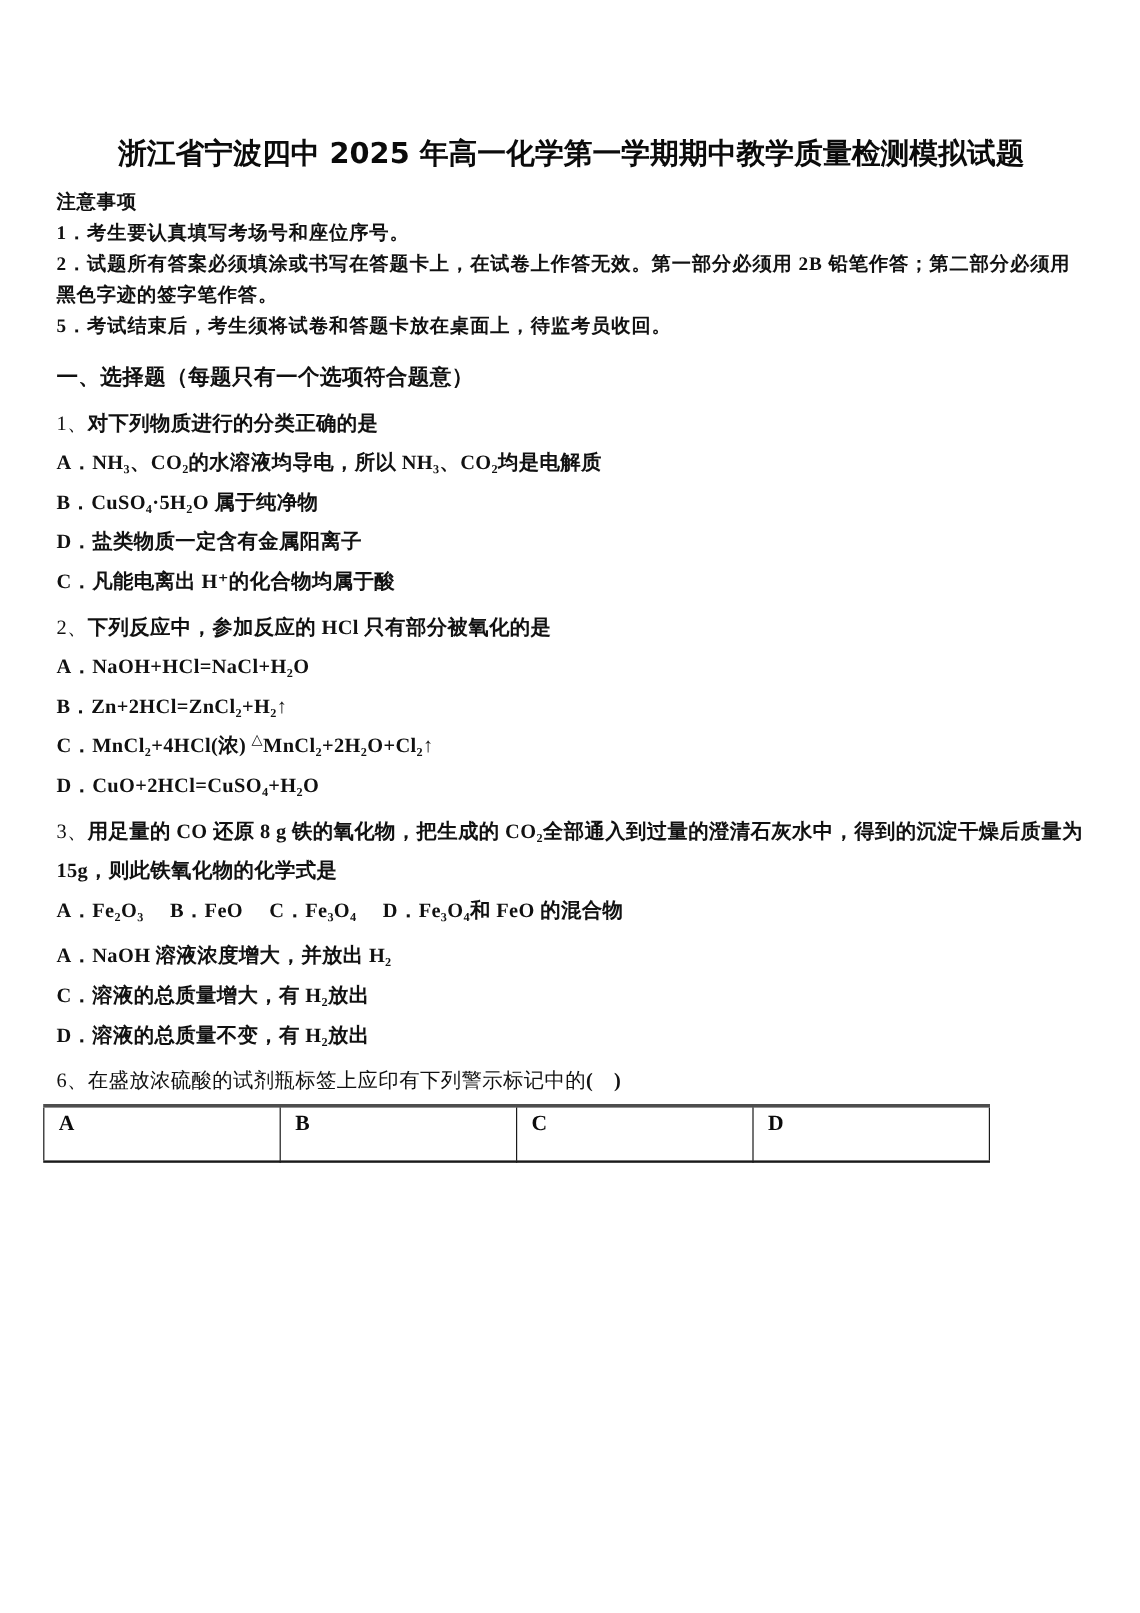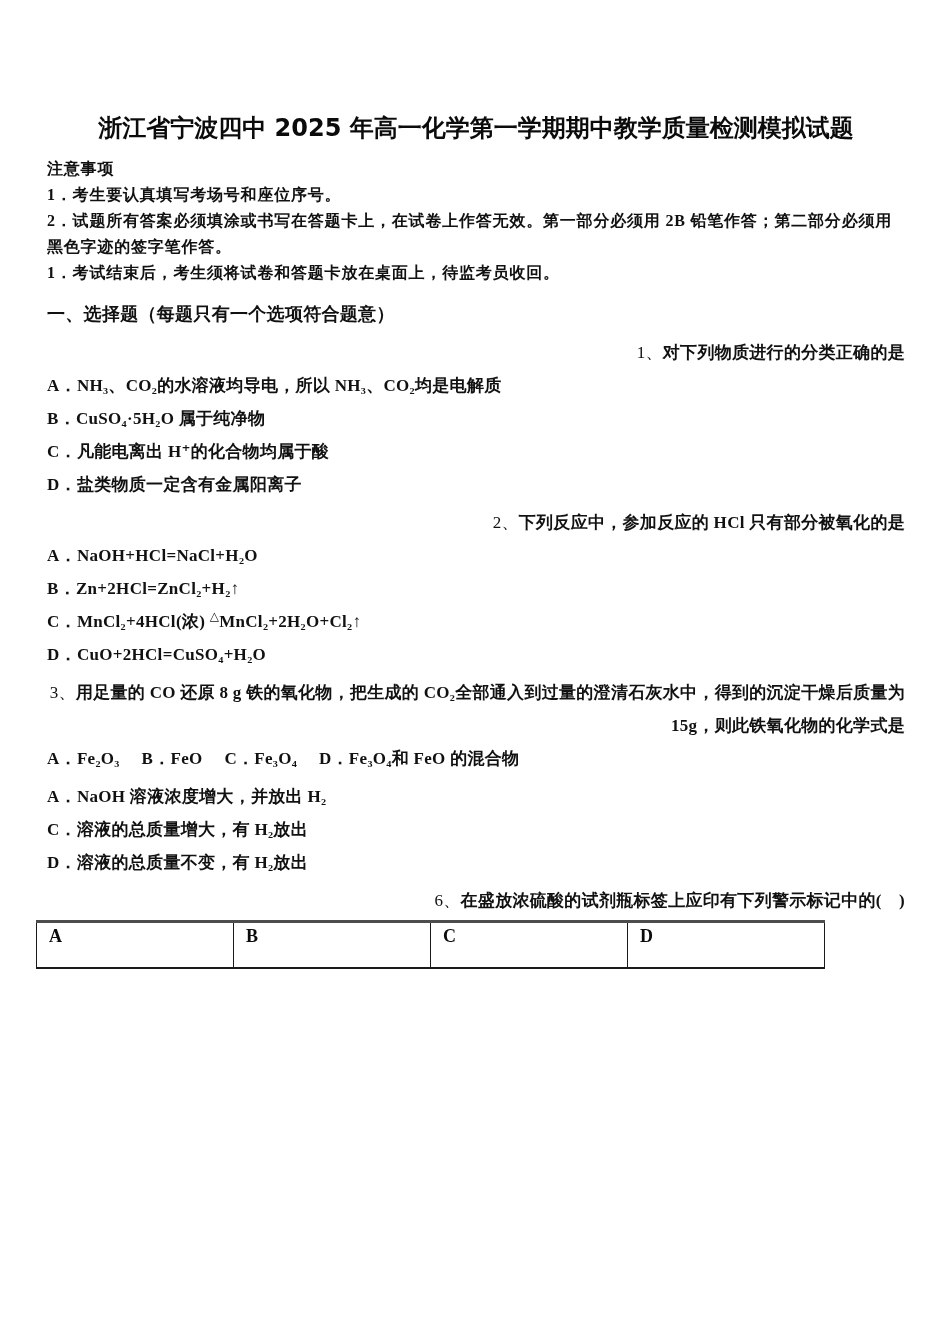--- a/index.html
+++ b/index.html
@@ -46,24 +46,24 @@
   }
   .question {
     margin-top: 5px;
   }
   .question p {
     margin: 0;
     font-size: 17px;
     line-height: 33px;
     letter-spacing: 0.3px;
   }
-  .stem { font-weight: bold; text-align: right; }
+  .stem { font-weight: bold; }
   .qnum { font-weight: normal; }
   .opt  { font-weight: bold; }
-  .qtext-light { font-weight: bold; }
+  .qtext-light { font-weight: normal; }
   .paren { font-weight: bold; }
   sup.delta {
     font-size: 12px;
     line-height: 0;
     font-weight: bold;
   }
   table.warn-table {
     border-collapse: collapse;
     table-layout: fixed;
     width: 738px;
@@ -87,31 +87,31 @@
 <body>
 
 <div class="doc">
 
   <div class="title">浙江省宁波四中 2025 年高一化学第一学期期中教学质量检测模拟试题</div>
 
   <div class="notes">
     <p>注意事项</p>
     <p>1．考生要认真填写考场号和座位序号。</p>
     <p>2．试题所有答案必须填涂或书写在答题卡上，在试卷上作答无效。第一部分必须用 2B 铅笔作答；第二部分必须用黑色字迹的签字笔作答。</p>
-    <p>1．考试结束后，考生须将试卷和答题卡放在桌面上，待监考员收回。</p>
+    <p>5．考试结束后，考生须将试卷和答题卡放在桌面上，待监考员收回。</p>
   </div>
 
   <p class="section-heading">一、选择题（每题只有一个选项符合题意）</p>
 
   <div class="question">
     <p class="stem"><span class="qnum">1、</span><span class="qtext">对下列物质进行的分类正确的是</span></p>
     <p class="opt">A．NH₃、CO₂的水溶液均导电，所以 NH₃、CO₂均是电解质</p>
     <p class="opt">B．CuSO₄·5H₂O 属于纯净物</p>
+    <p class="opt">D．盐类物质一定含有金属阳离子</p>
     <p class="opt">C．凡能电离出 H⁺的化合物均属于酸</p>
-    <p class="opt">D．盐类物质一定含有金属阳离子</p>
   </div>
 
   <div class="question">
     <p class="stem"><span class="qnum">2、</span><span class="qtext">下列反应中，参加反应的 HCl 只有部分被氧化的是</span></p>
     <p class="opt">A．NaOH+HCl=NaCl+H₂O</p>
     <p class="opt">B．Zn+2HCl=ZnCl₂+H₂↑</p>
     <p class="opt"><span>C．MnCl₂+4HCl(浓) </span><sup class="delta">△</sup><span>MnCl₂+2H₂O+Cl₂↑</span></p>
     <p class="opt">D．CuO+2HCl=CuSO₄+H₂O</p>
   </div>
 

